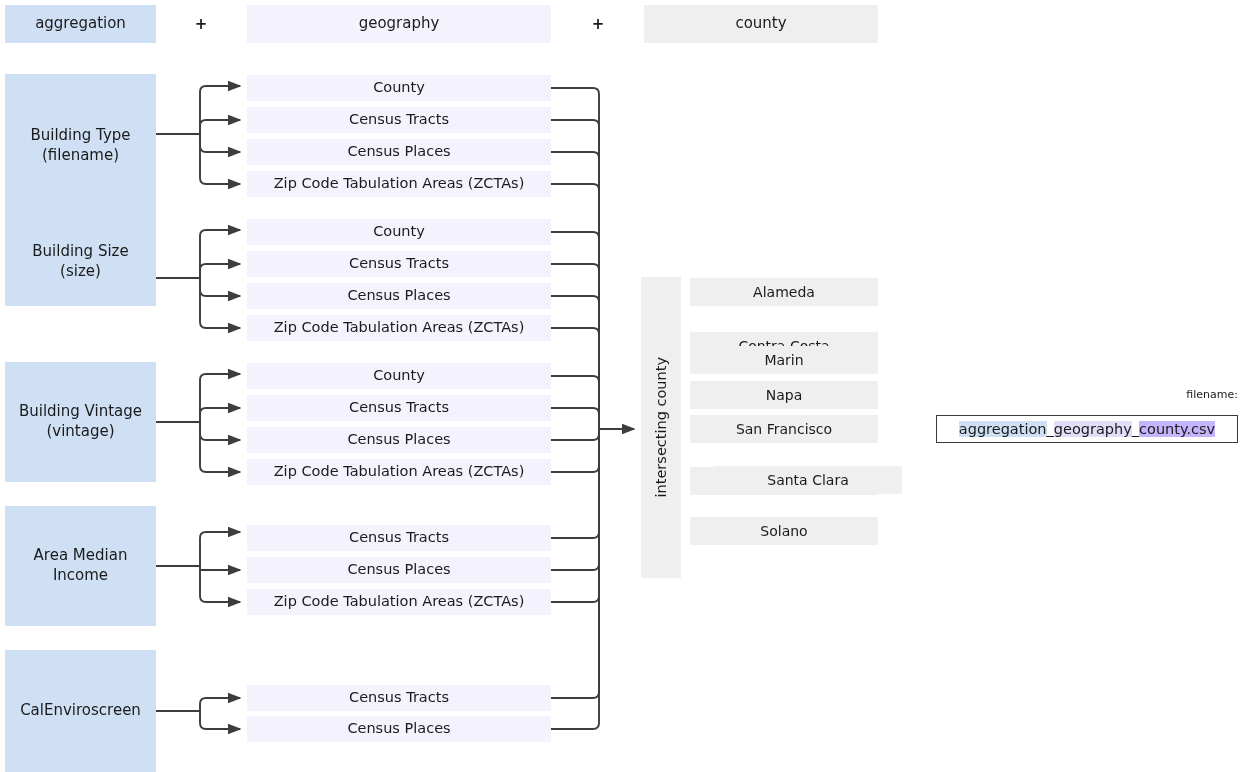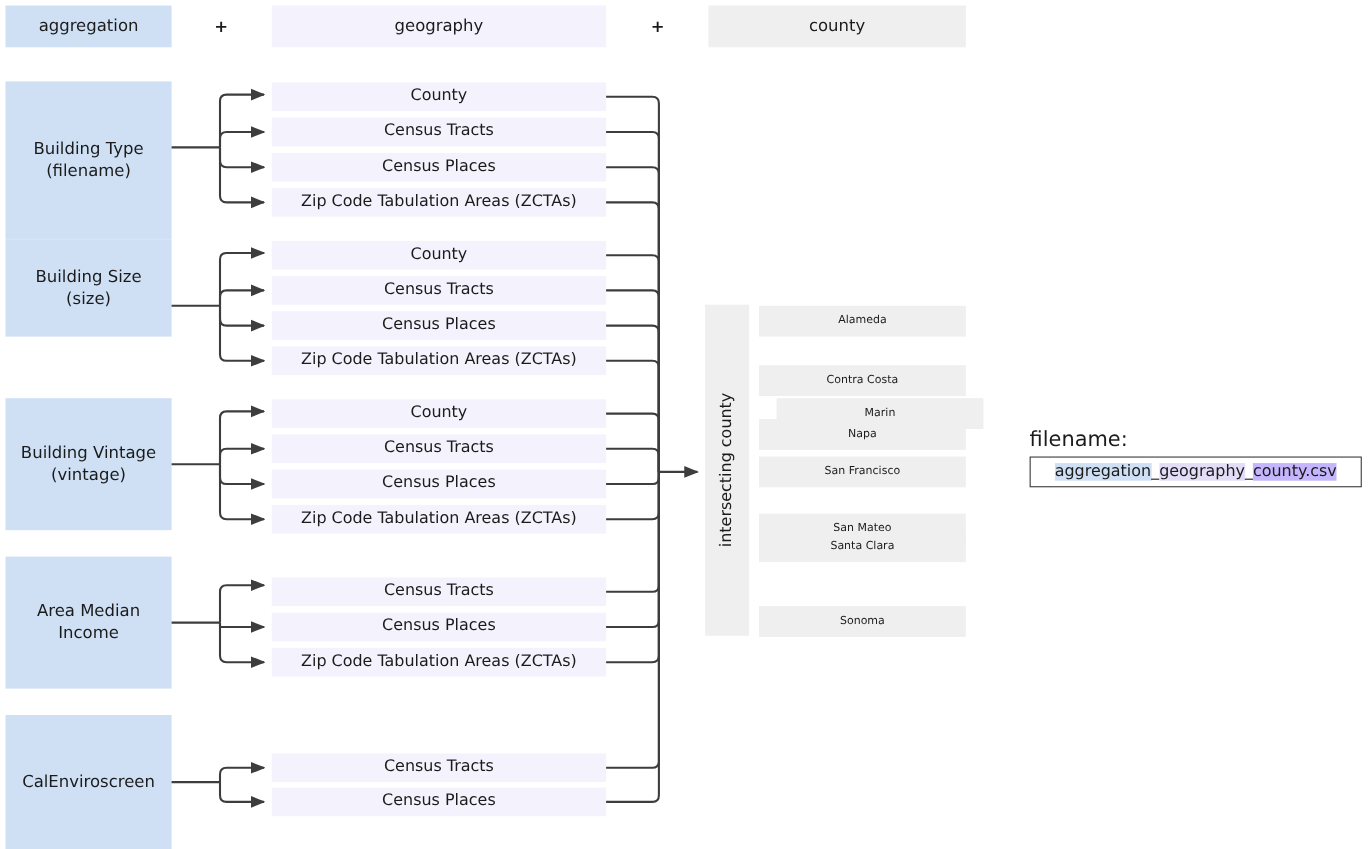--- a/index.html
+++ b/index.html
@@ -57,28 +57,28 @@
   .vlabel span{
     writing-mode:vertical-rl;
     transform:rotate(180deg);
     font-size:14.5px;
     white-space:nowrap;
   }
 
   
   .cty{
     background:#efefef;
-    font-size:10px;
+    font-size:14px;
     left:690px;width:188px;height:28px;
   }
 
   
   .fn-label{
     position:absolute;left:936px;top:388px;width:302px;
-    text-align:left;font-size:19px;
+    text-align:right;font-size:11px;
   }
   .fn-box{
     position:absolute;left:936px;top:415px;width:302px;height:28px;
     border:1.5px solid #3a3a3a;background:#ffffff;
     display:flex;align-items:center;justify-content:center;
     font-size:14.5px;white-space:nowrap;
     box-sizing:border-box;
   }
   .fn-seg-agg{background:#cfe0f5;}
   .fn-seg-geo{background:#e3ddf8;}
@@ -162,26 +162,26 @@
 
   <div class="box geo" style="top:685px;">Census Tracts</div>
   <div class="box geo" style="top:716px;">Census Places</div>
 
   <div class="vlabel">
     <span>intersecting county</span>
   </div>
 
   <div class="box cty" style="top:278px;">Alameda</div>
   <div class="box cty" style="top:312px;margin-top:20px;">Contra Costa</div>
-  <div class="box cty" style="top:362px;margin-left:16px;">Marin</div>
+  <div class="box cty" style="top:346px;">Marin</div>
   <div class="box cty" style="top:381px;text-align:center;">Napa</div>
   <div class="box cty" style="top:415px;">San Francisco</div>
   <div class="box cty" style="top:449px;margin-top:18px;">San Mateo</div>
-  <div class="box cty" style="top:483px;">Santa Clara</div>
-  <div class="box cty" style="top:551px;">Sonoma</div>
+  <div class="box cty" style="top:466px;margin-left:24px;">Santa Clara</div>
+  <div class="box cty" style="top:517px;">Solano</div>
 
   <div class="fn-label">filename:</div>
   <div class="fn-box">
     <span class="fn-seg-agg">aggregation</span>
       <span class="fn-sep">_</span>
       <span class="fn-seg-geo">geography</span>
       <span class="fn-sep">_</span>
       <span class="fn-seg-cty">county.csv</span>
   </div>
 

